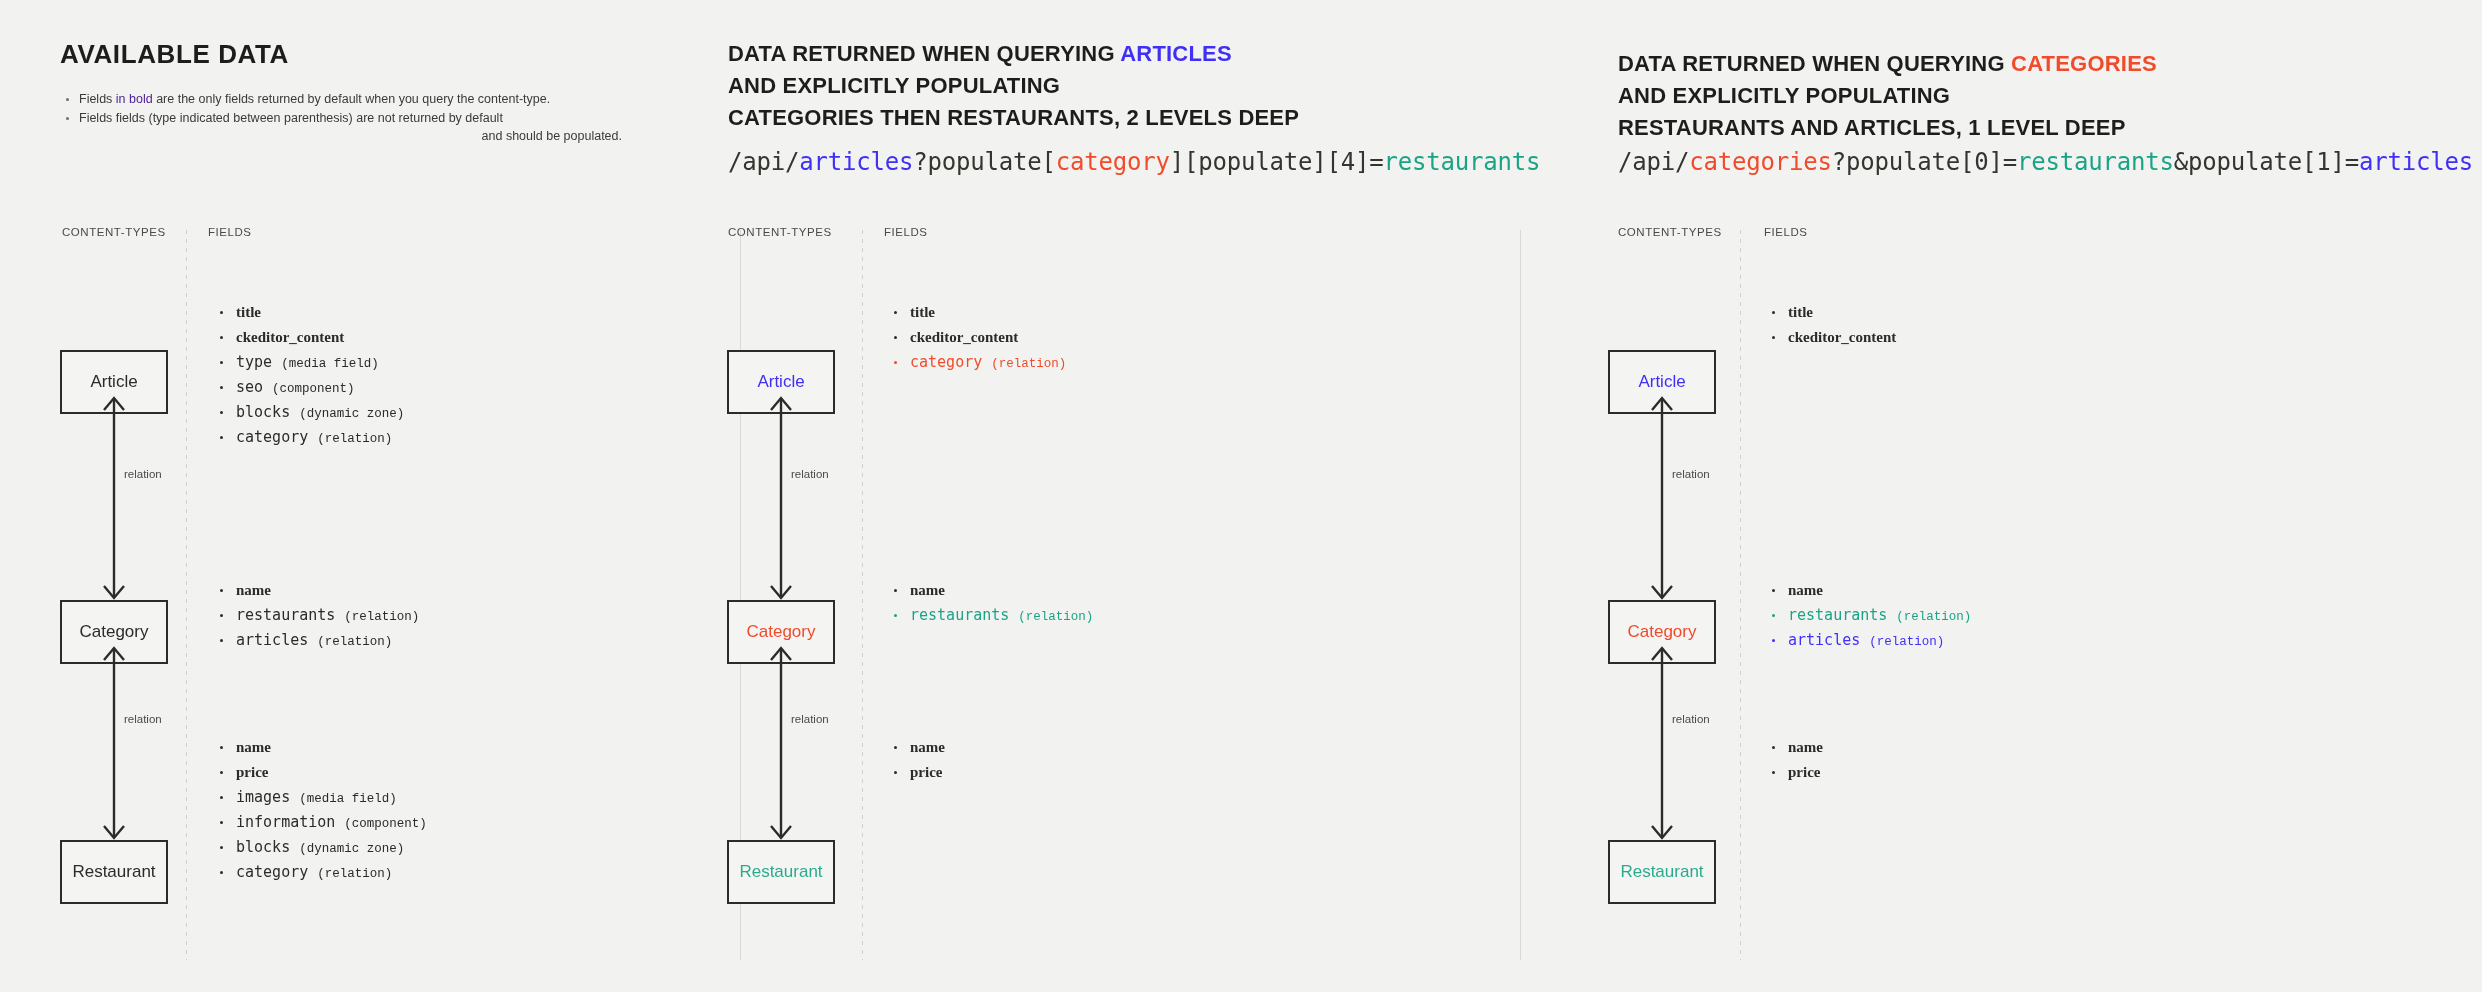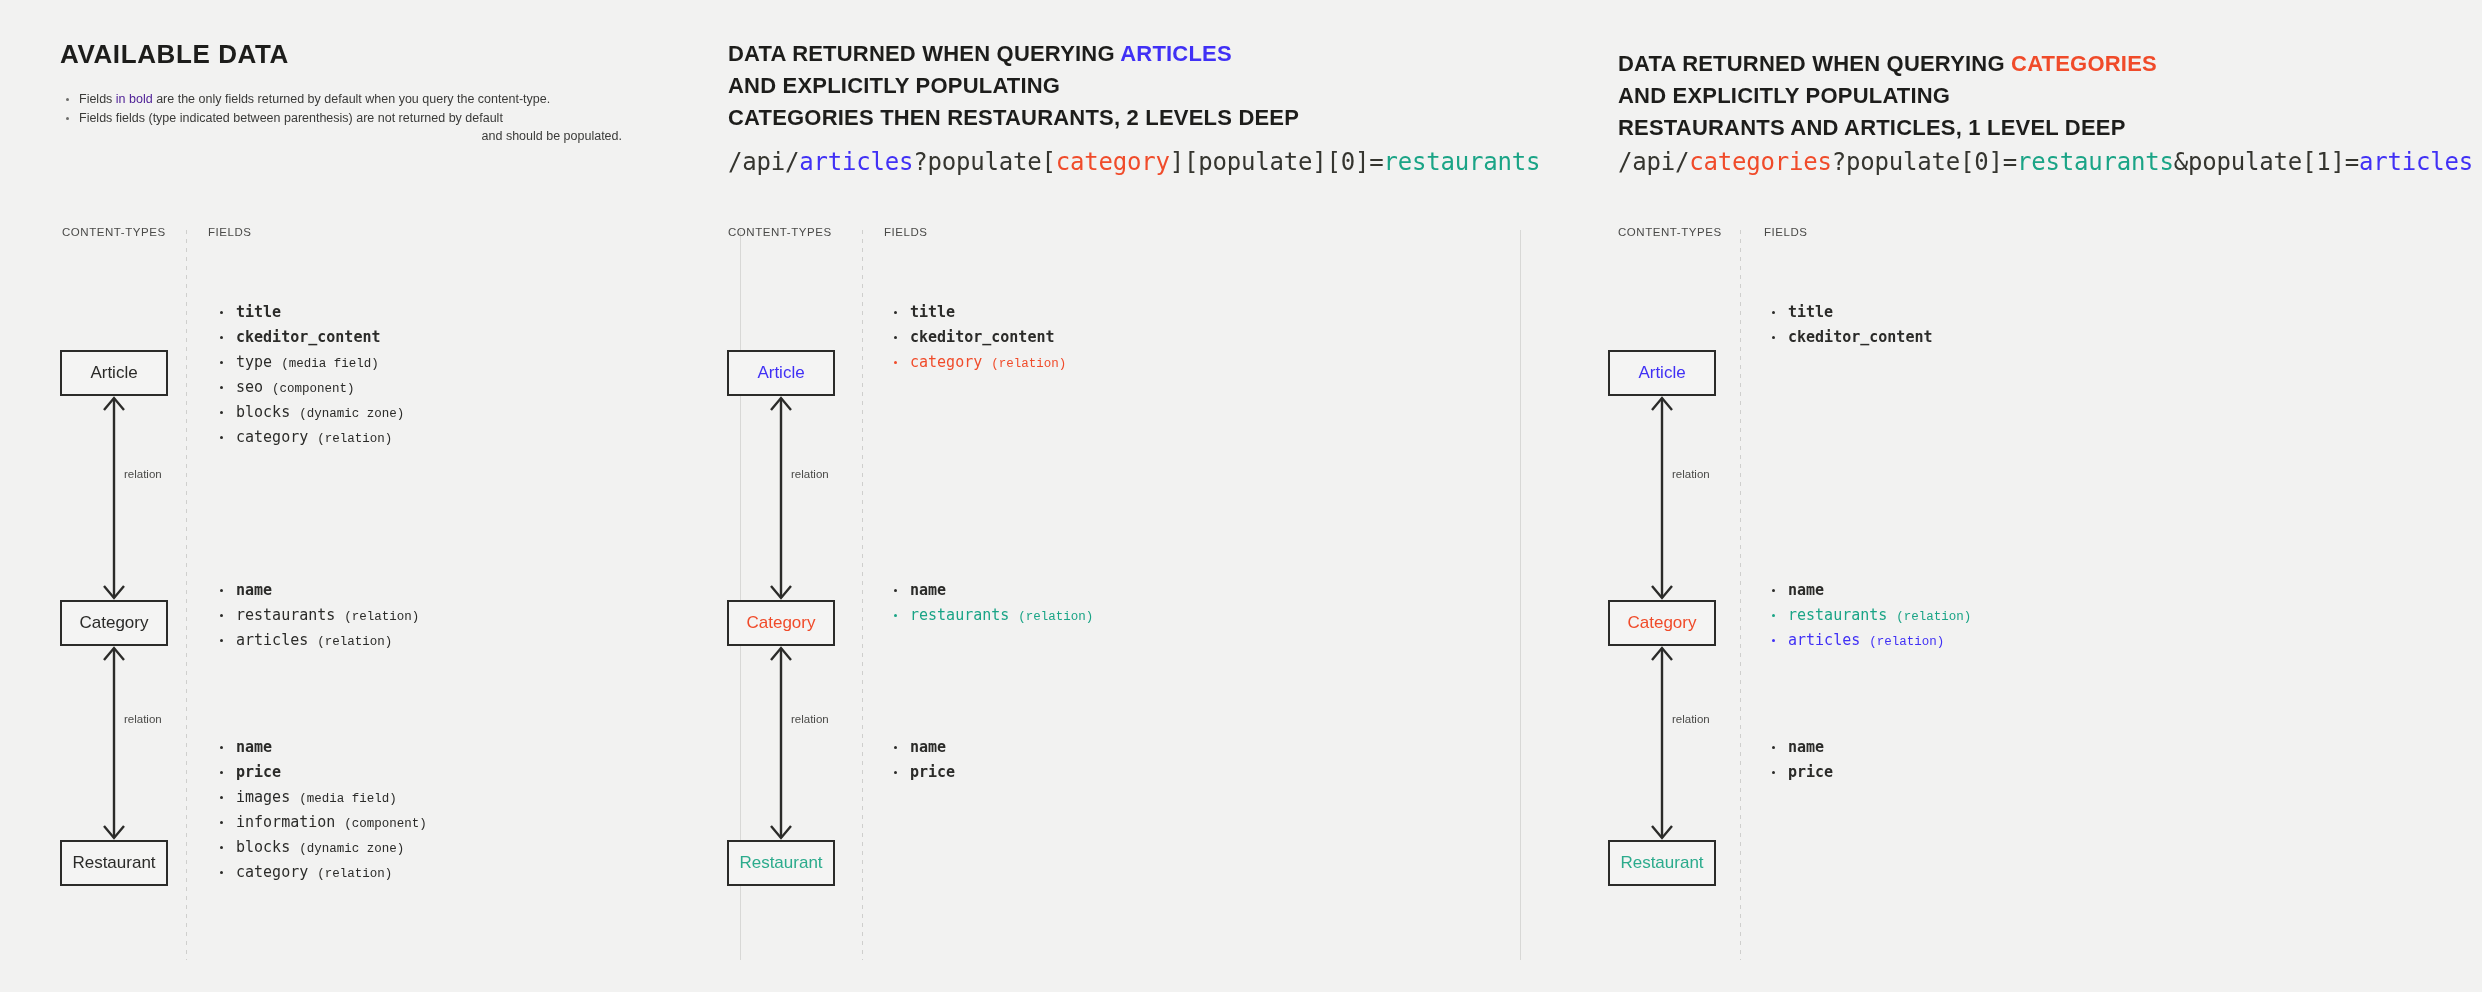--- a/index.html
+++ b/index.html
@@ -69,21 +69,21 @@
   
   .dotted-rule{
     position:absolute;top:230px;width:1px;height:730px;
     background-image:linear-gradient(to bottom,#cfcfcd 0 4px,transparent 4px 9px);
     background-size:1px 9px;
   }
 
   
   .entity-box{
     position:absolute;
-    width:108px;height:46px;
+    width:108px;height:64px;
     border:2px solid #2b2b29;
     background:#f4f4f3;
     display:flex;align-items:center;justify-content:center;
     font-size:17px;color:#2b2b29;
     box-sizing:border-box;
   }
   .entity-box.c-blue{color:#4030f5;}
   .entity-box.c-red{color:#f04b2a;}
   .entity-box.c-teal{color:#2bab8c;}
 
@@ -104,21 +104,21 @@
     line-height:25px;
     white-space:nowrap;
     font-family:"DejaVu Sans Mono","Liberation Mono",monospace;
     font-size:15px;
     color:#2b2b29;
   }
   .field-row:before{
     content:"";position:absolute;left:4px;top:11px;
     width:3px;height:3px;border-radius:50%;background:currentColor;
   }
-  .field-row.bold .fname{font-weight:bold;}
+  .field-row.bold .fname{font-weight:bold;font-family:Liberation Serif, serif;}
   .field-row .ftype{
     font-family:Liberation Mono, monospace;
     font-size:12.5px;
     margin-left:9px;
     color:inherit;
   }
   .field-row.c-red{color:#f04b2a;}
   .field-row.c-teal{color:#1aa486;}
   .field-row.c-blue{color:#4030f5;}
 </style>
@@ -183,21 +183,21 @@
       <div class="field-row"><span class="fname">images</span><span class="ftype">(media field)</span></div>
       <div class="field-row"><span class="fname">information</span><span class="ftype">(component)</span></div>
       <div class="field-row"><span class="fname">blocks</span><span class="ftype">(dynamic zone)</span></div>
       <div class="field-row"><span class="fname">category</span><span class="ftype">(relation)</span></div>
     </div>
     <div class="heading" id="heading-1">
       <div><span>DATA RETURNED WHEN QUERYING </span><span class="hl-blue">ARTICLES</span></div>
       <div><span>AND EXPLICITLY POPULATING</span></div>
       <div><span>CATEGORIES THEN RESTAURANTS, 2 LEVELS DEEP</span></div>
     </div>
-    <div class="query" id="query-1"><span>/api/</span><span class="q-blue">articles</span><span>?populate[</span><span class="q-red">category</span><span>][populate][0]=</span><span class="q-teal">restaurants</span></div>
+    <div class="query" id="query-1"><span>/api/</span><span class="q-blue">articles</span><span>?populate[</span><span class="q-red">category</span><span>][populate][4]=</span><span class="q-teal">restaurants</span></div>
     <div class="col-caption" style="left: 728px;">CONTENT-TYPES</div>
     <div class="col-caption" style="left: 884px;">FIELDS</div>
     <div class="dotted-rule" style="left: 862px;"></div>
     <div class="entity-box c-blue" style="left: 727px; top: 350px;">
       <span>Article</span>
     </div>
     <div class="entity-box c-red" style="left: 727px; top: 600px;">
       <span>Category</span>
     </div>
     <div class="entity-box c-teal" style="left: 727px; top: 840px;">

